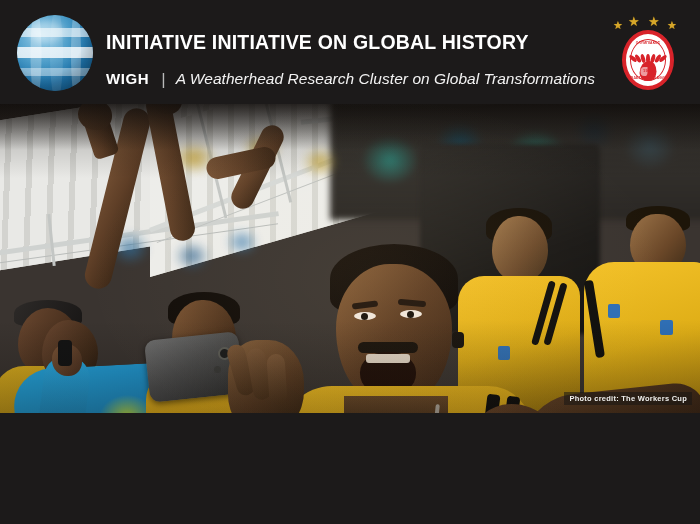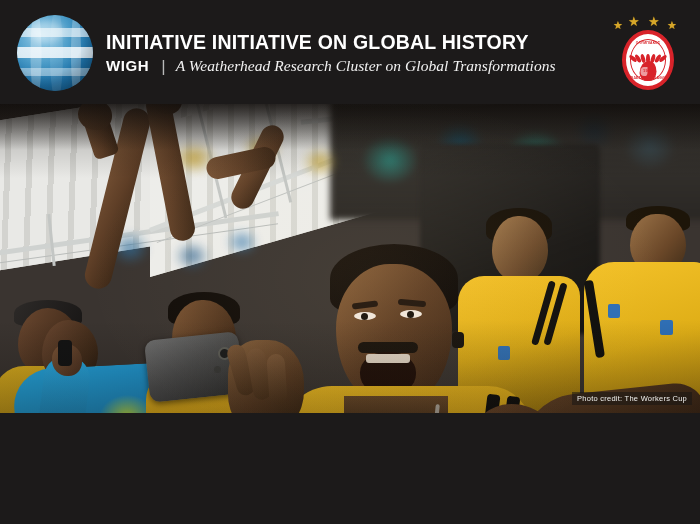--- a/index.html
+++ b/index.html
@@ -88,41 +88,41 @@
     font-family: "Liberation Sans", sans-serif;
     font-weight: bold;
     font-size: 19.5px;
     letter-spacing: 0.2px;
     line-height: 24px;
     white-space: nowrap;
   }
   .h-sub {
     display: flex;
     align-items: baseline;
-    margin-top: 2px;
+    margin-top: 15px;
     white-space: nowrap;
   }
   .h-sub .wigh {
     color: #ffffff;
     font-family: "Liberation Sans", sans-serif;
     font-weight: bold;
     font-size: 15px;
     letter-spacing: 0.6px;
   }
   .h-sub .divider {
     color: #b9b9b9;
     font-size: 17px;
     font-weight: 300;
     margin: 0 10px 0 12px;
     position: relative;
     top: 1px;
   }
   .h-sub .tagline {
     color: #f2f2f2;
-    font-family: Liberation Serif, serif;
+    font-family: Liberation Sans, sans-serif;
     font-style: italic;
     font-size: 15.5px;
     letter-spacing: 0.05px;
   }
 
   
   .crest-wrap {
     position: absolute;
     left: 608px; top: 14px;
     width: 80px; height: 80px;
@@ -570,21 +570,21 @@
   }
 
   
   .photo-credit {
     position: absolute;
     right: 8px;
     bottom: 8px;
     color: #f0f0ee;
     font-family: "Liberation Sans", sans-serif;
     font-size: 7.5px;
-    font-weight: normal;
+    font-weight: bold;
     letter-spacing: 0.25px;
     background: rgba(24,22,20,0.55);
     padding: 2px 5px;
     z-index: 6;
     white-space: nowrap;
   }
 
   
   .banner {
     position: absolute;

